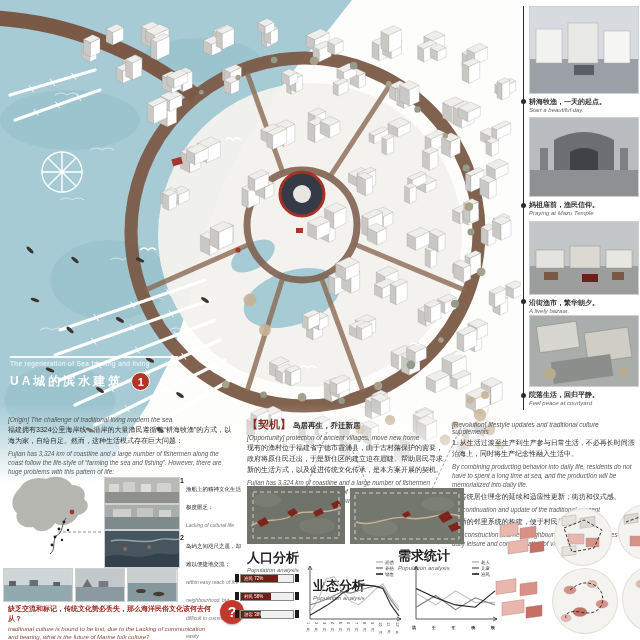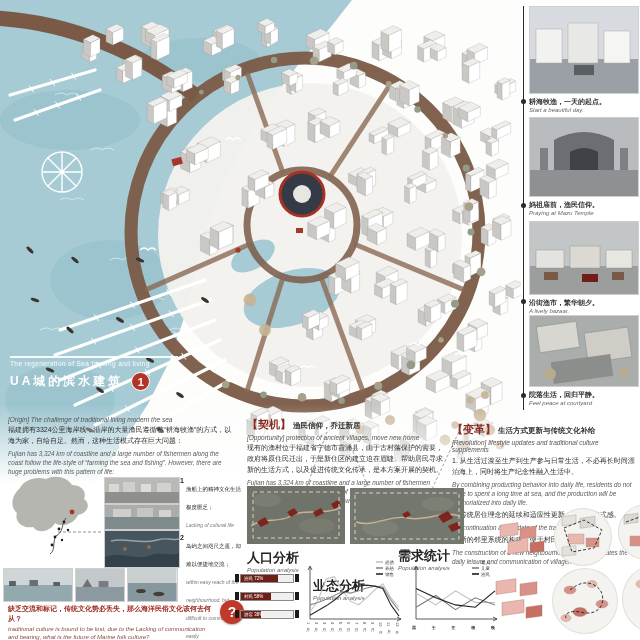--- a/index.html
+++ b/index.html
@@ -787,28 +787,27 @@
     </div>
   </div>
 
   <div class="abs sec" style="left:8px;top:414px;width:226px;">
     <div class="tag-en">[Origin] The challenge of traditional living modern the sea</div>
     <div class="cn">福建拥有3324公里海岸线，沿岸的大量渔民遵循着“耕海牧渔”的方式，以海为家，自给自足。然而，这种生活模式存在巨大问题：</div>
     <div class="en">Fujian has 3,324 km of coastline and a large number of fishermen along the coast follow the life-style of “farming the sea and fishing”. However, there are huge problems with this pattern of life:</div>
   </div>
 
   <div class="abs sec" style="left:247px;top:414px;width:200px;">
-    <div><span class="tag">【契机】</span><span class="note">渔民信仰，乔迁新居</span></div>
+    <div><span class="tag">【契机】</span><span class="note">岛居再生，乔迁新居</span></div>
     <div class="tag-en">[Opportunity] protection of ancient villages, move new home</div>
     <div class="cn">现有的渔村位于福建省宁德市霞浦县，由于古村落保护的需要，政府将原住民迁出，于是新住区的建立迫在眉睫。帮助居民寻求新的生活方式，以及促进传统文化传承，是本方案开展的契机。</div>
     <div class="en">Fujian has 3,324 km of coastline and a large number of fishermen along the coast follow the lifestyle of “farming the sea and fishing”. However, there are huge problems with this pattern of life:</div>
   </div>
 
   <div class="abs sec" style="left:452px;top:419px;width:184px;">
-    <div><span class="tag">【变革】</span><span class="note">生活方式更新与传统文化补给</span></div>
     <div class="tag-en">[Revolution] lifestyle updates and traditional culture supplements</div>
     <div class="rev-point">
       <div class="cn">1. 从生活过渡至生产到生产参与日常生活，不必再长时间漂泊海上，同时将生产纪念性融入生活中。</div>
       <div class="en">By combining producting behavior into daily life, residents do not have to spent a long time at sea, and the production will be memorialized into daily life.</div>
     </div>
     <div class="rev-point">
       <div class="cn">2. 传统居住理念的延续和适应性更新；街坊和仪式感。</div>
       <div class="en">the continuation and update of the traditional concept</div>
     </div>
     <div class="rev-point">

